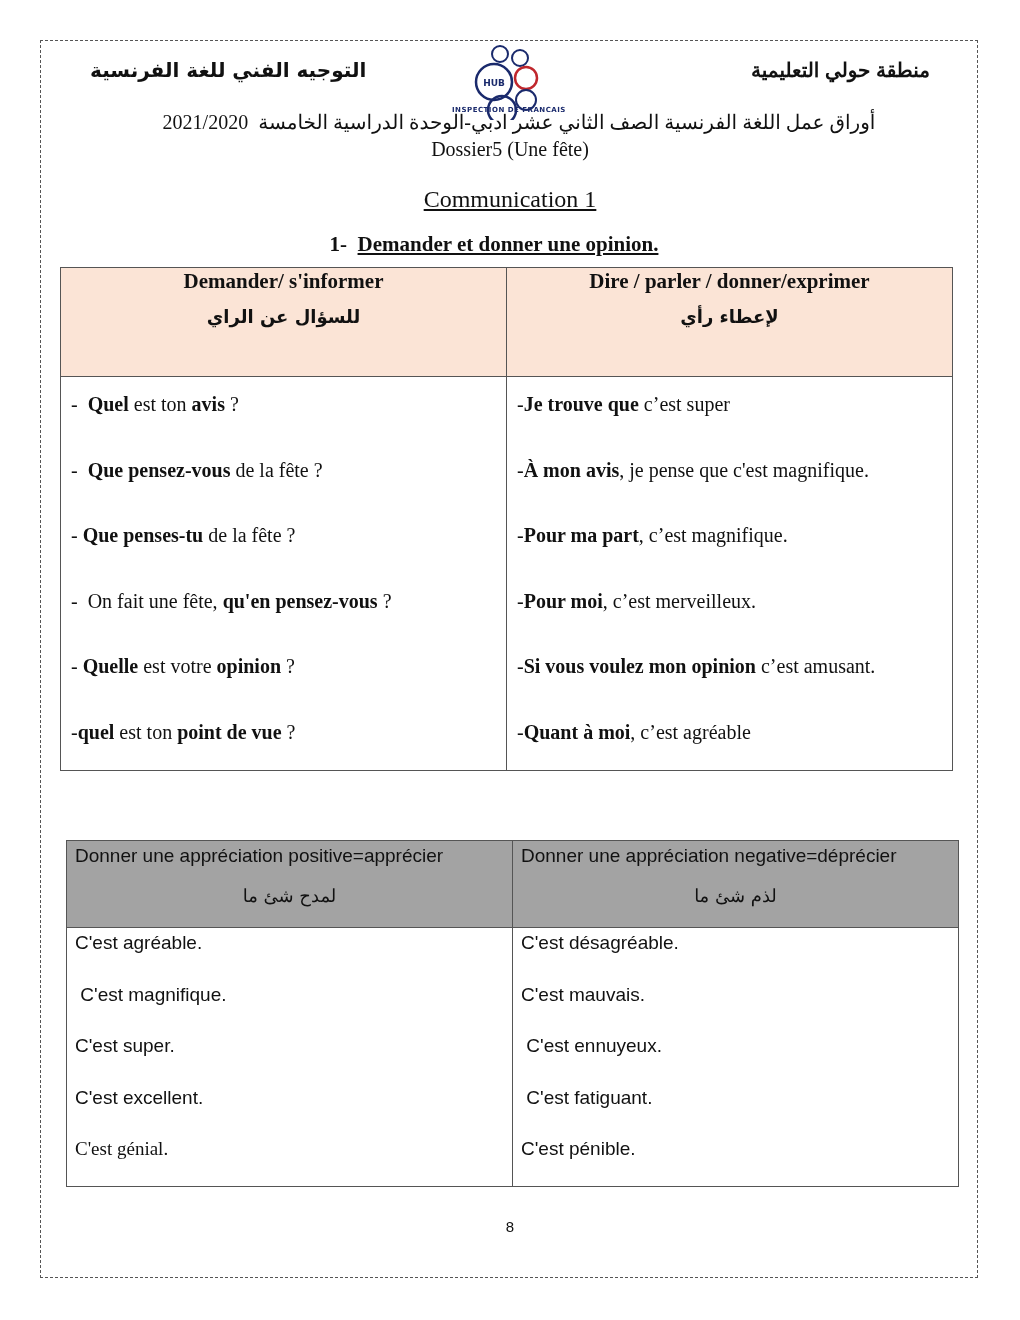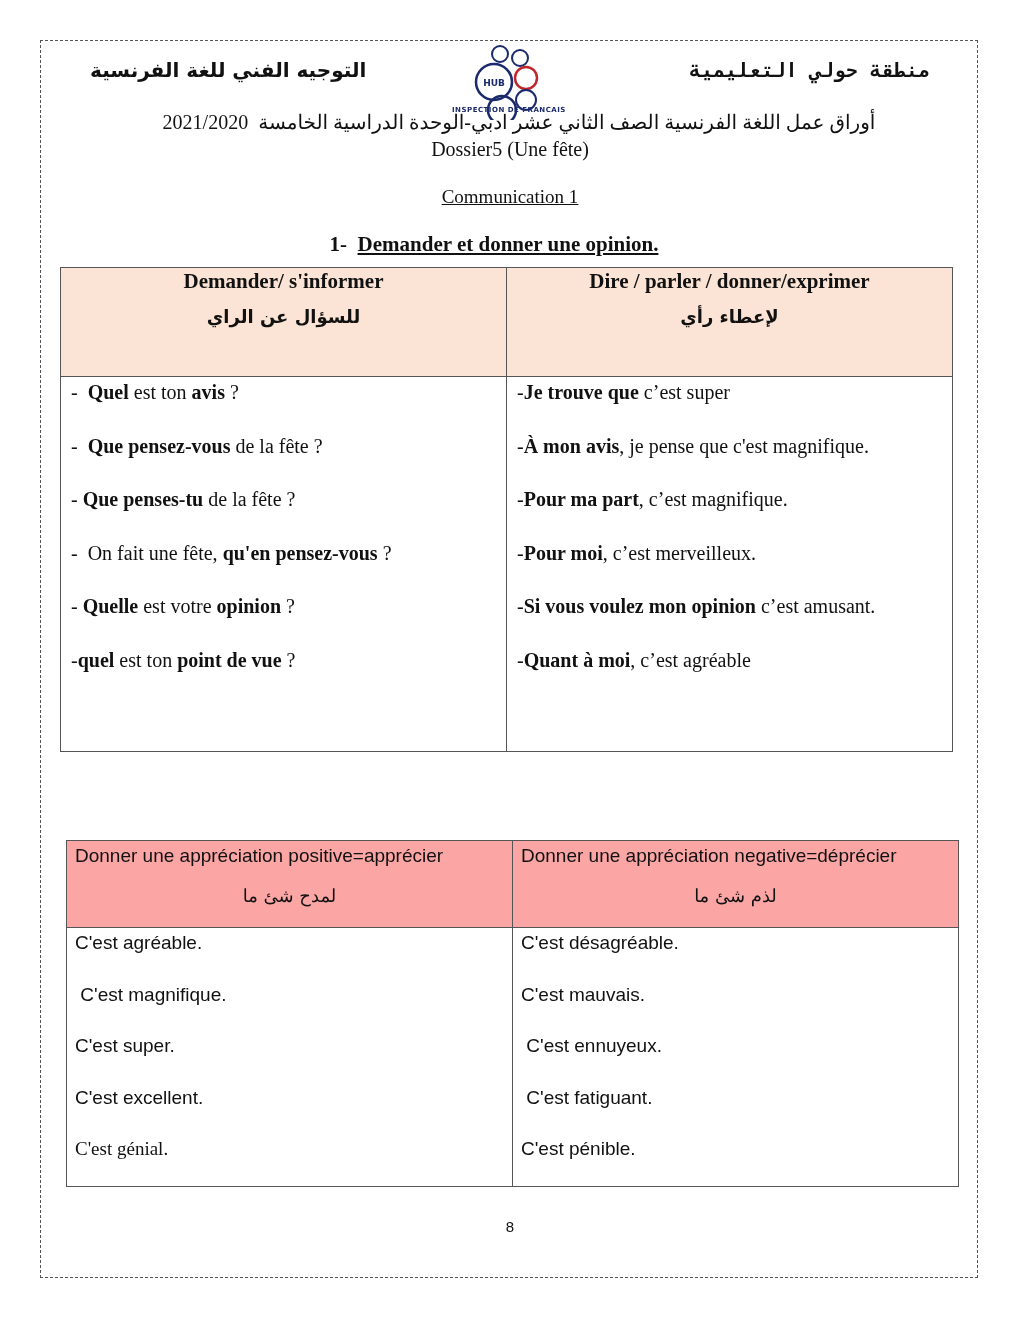--- a/index.html
+++ b/index.html
@@ -1,37 +1,37 @@
 <!DOCTYPE html>
 <html><head>
 <meta charset="utf-8">
 <style>
   html, body { margin:0; padding:0; background:#ffffff; }
   body { width:1020px; height:1320px; position:relative; font-family:"Liberation Serif", serif; color:#111; }
   .page-frame { position:absolute; left:40px; top:40px; width:938px; height:1238px; border:1px dashed #555; box-sizing:border-box; }
-  .hdr-right { position:absolute; right:90px; top:58px; font-size:20px; font-weight:bold; direction:rtl; font-family:Liberation Mono, monospace; }
+  .hdr-right { position:absolute; right:90px; top:58px; font-size:20px; font-weight:bold; direction:rtl; font-family:Liberation Sans, sans-serif; }
   .hdr-left { position:absolute; left:90px; top:58px; font-size:20px; font-weight:bold; direction:rtl; font-family:"DejaVu Sans", sans-serif; }
   .logo { position:absolute; left:448px; top:44px; width:130px; height:76px; }
   .logo-caption { position:absolute; left:452px; top:106px; font-size:7px; font-weight:bold; color:#1a2a6c; font-family:"DejaVu Sans", sans-serif; letter-spacing:0.5px; }
   .subtitle { position:absolute; left:9px; width:1020px; top:110px; text-align:center; font-size:20px; }
   .subtitle .ar { direction:rtl; unicode-bidi:embed; }
   .dossier { position:absolute; left:0; width:1020px; top:138px; text-align:center; font-size:20px; }
-  .comm-title { position:absolute; left:0; width:1020px; top:186px; text-align:center; font-size:19px; text-decoration:underline; }
+  .comm-title { position:absolute; left:0; width:1020px; top:186px; text-align:center; font-size:24px; text-decoration:underline; }
   .section-title { position:absolute; left:0; width:988px; top:232px; text-align:center; font-size:21px; font-weight:bold; }
   .section-title .u { text-decoration:underline; }
   table { border-collapse:collapse; position:absolute; }
   .t1 { left:60px; top:267px; width:893px; }
   .t1 td { border:1.5px solid #555; vertical-align:top; width:50%; }
   .t1 .head { background:#fbe4d6; height:106px; text-align:center; font-weight:bold; font-size:21px; }
   .t1 .head .ar { display:block; margin-top:12px; direction:rtl; font-size:18px; font-family:"DejaVu Sans", sans-serif; }
   .t1 .body { height:374px; padding:0 10px; font-size:20px; }
-  .t1 .line { height:53.5px; line-height:30px; padding-top:0px; }
+  .t1 .line { height:53.5px; line-height:30px; padding-top:12px; }
   .t2 { left:66px; top:840px; width:893px; font-family:"Liberation Sans", sans-serif; }
   .t2 td { border:1.5px solid #555; vertical-align:top; width:50%; }
-  .t2 .head { background:#fca5a5; height:78px; padding:4px 8px; font-size:19px; }
+  .t2 .head { background:#a3a3a3; height:78px; padding:4px 8px; font-size:19px; }
   .t2 .head .ar { display:block; text-align:center; margin-top:18px; direction:rtl; font-size:18px; font-family:"DejaVu Serif", serif; }
   .t2 .body { padding:0 8px; font-size:19px; height:236px; }
   .t2 .line { height:51.5px; line-height:30px; }
   .page-num { position:absolute; left:0; width:1020px; top:1218px; text-align:center; font-size:15px; font-family:"Liberation Sans", sans-serif; }
   b { font-weight:bold; }
 </style>
 </head>
 <body>
 
 <div class="page-frame"></div>

